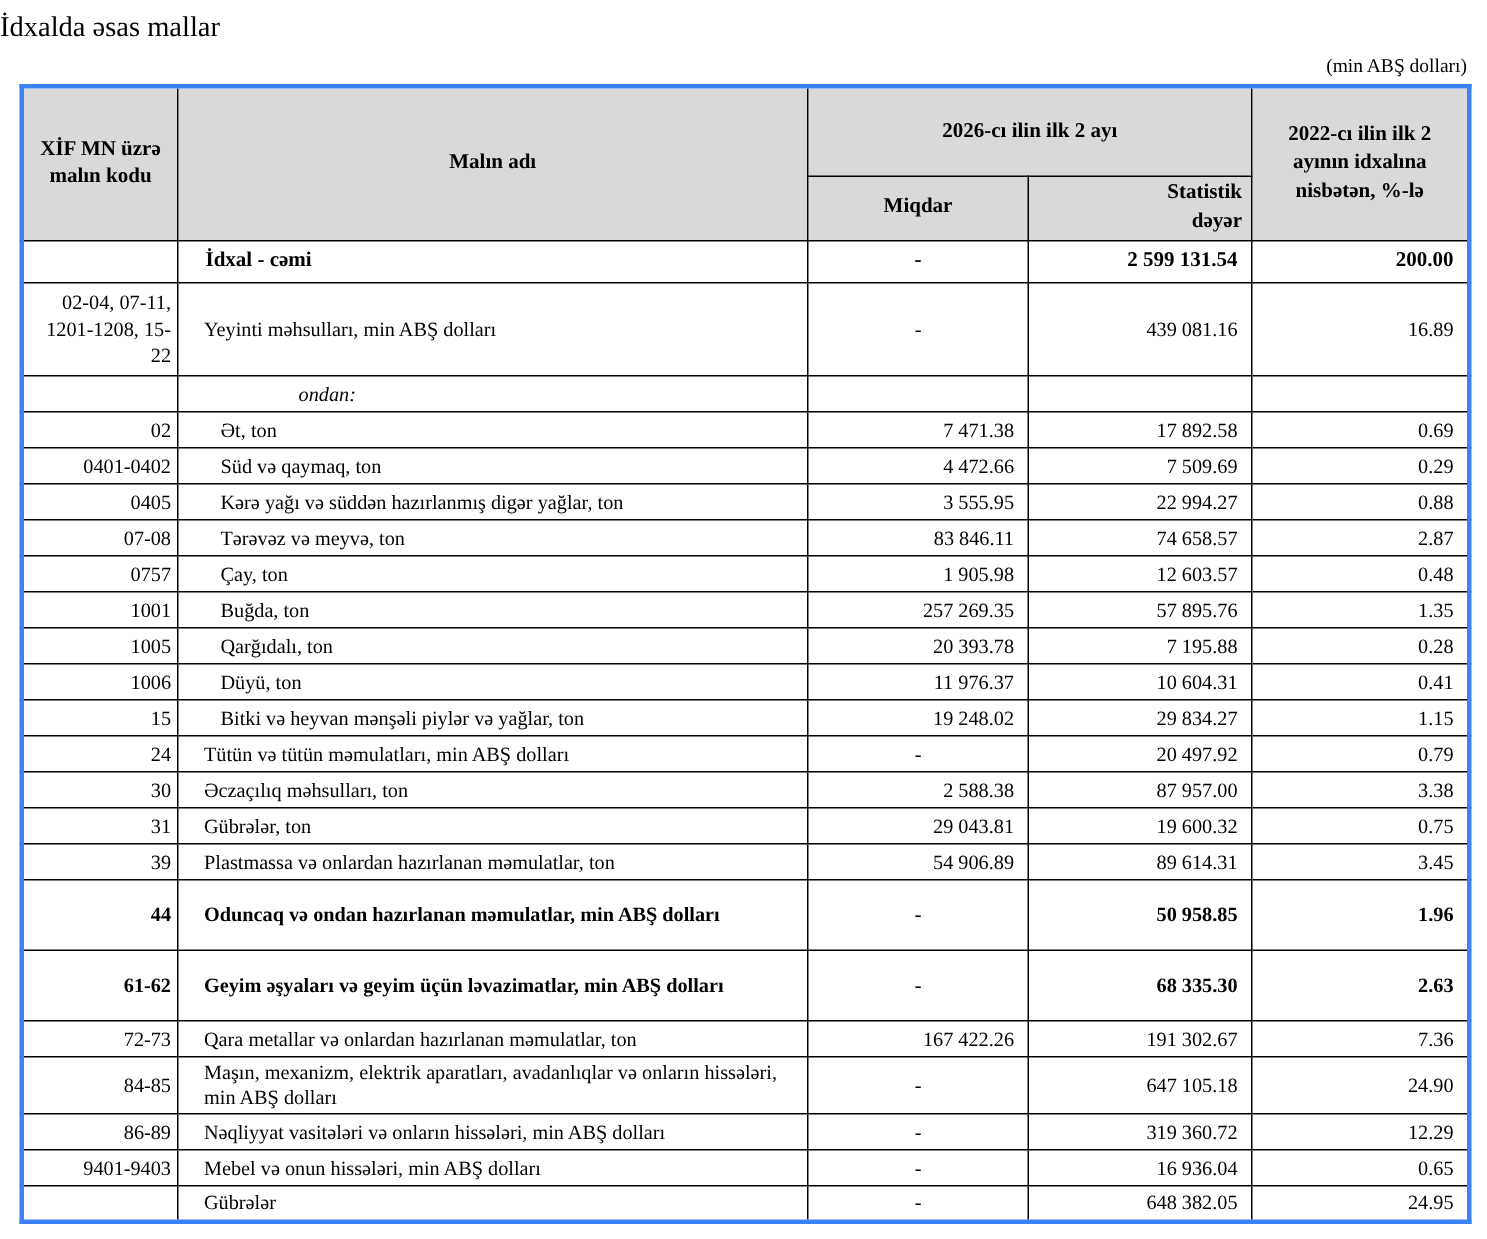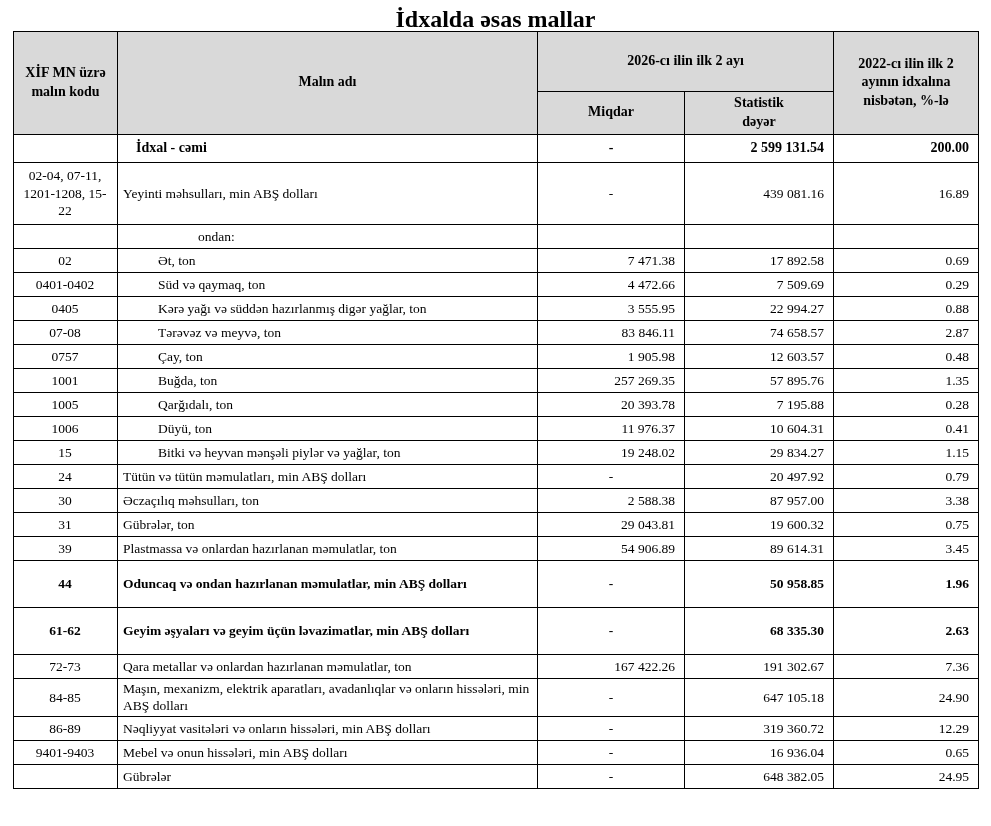--- a/index.html
+++ b/index.html
@@ -5,89 +5,90 @@
   * { box-sizing: border-box; }
   html, body { margin: 0; padding: 0; background: #ffffff; }
   body {
     width: 991px; height: 826px;
     font-family: "Liberation Serif", serif;
     color: #000;
   }
   .page { position: relative; width: 991px; height: 826px; overflow: hidden; }
 
   .title {
-    text-align: center;
-    font-weight: bold;
-    font-size: 24px;
+    text-align: left;
+    font-weight: normal;
+    font-size: 19px;
     padding-top: 7px;
     line-height: 24px;
   }
   .unit-note {
     width: 964px;
     margin: 5px 13px 4px 14px;
     text-align: right;
     font-size: 13px;
   }
 
   table.main {
     margin-left: 13px;
     width: 965px;
     border-collapse: collapse;
     table-layout: fixed;
-    border: 1px solid #3b82f6;
+    border: 3px solid #3b82f6;
   }
   col.c-code  { width: 104px; }
   col.c-name  { width: 420px; }
   col.c-qty   { width: 147px; }
   col.c-val   { width: 149px; }
   col.c-pct   { width: 145px; }
 
   th, td { border: 1.5px solid #000; overflow: hidden; }
 
   thead th {
     background: #d9d9d9;
     font-weight: bold;
     font-size: 14px;
     text-align: center;
     vertical-align: middle;
     padding: 2px 6px;
     line-height: 1.35;
   }
   thead tr.hr1 { height: 60px; }
   thead tr.hr2 { height: 42px; }
-  th.pre { white-space: pre-line; }
+  th.pre { white-space: pre-line; text-align: right; }
 
   tbody tr { height: 24px; margin-top: 14px; }
   tbody tr.h-xl { height: 62px; }
   tbody tr.h-lg { height: 47px; font-weight: bold; }
   tbody tr.h-md { height: 36px; }
   tbody tr.v-total { height: 28px; }
 
   td {
     font-size: 13.5px;
     vertical-align: middle;
     padding: 1px 4px;
     line-height: 1.3;
   }
-  td.code { text-align: center; padding-left: 3px; }
-  td.name { text-align: left; padding-left: 5px; }
+  td.code { text-align: right; padding-left: 3px; }
+  td.name { text-align: left; padding-left: 17px; }
   td.num  { text-align: right; padding-right: 9px; }
   td.num.dash { text-align: center; padding-right: 4px; }
 
   tr.v-total td { font-weight: bold; font-size: 14px; }
   tr.v-total td.name { padding-left: 18px; }
-  tr.v-section td.name { padding-left: 80px; }
-  tr.v-sub td.name { padding-left: 40px; }
+  tr.v-section td.name { padding-left: 80px; font-style: italic; }
+  tr.v-sub td.name { padding-left: 28px; }
 </style>
 </head>
 <body>
 
 <div class="page">
 
   <div class="title">İdxalda əsas mallar</div>
+  <div class="unit-note">(min ABŞ dolları)</div>
 
   <table class="main">
     <colgroup>
       <col class="c-code">
         <col class="c-name">
         <col class="c-qty">
         <col class="c-val">
         <col class="c-pct">
     </colgroup>
     <thead>

